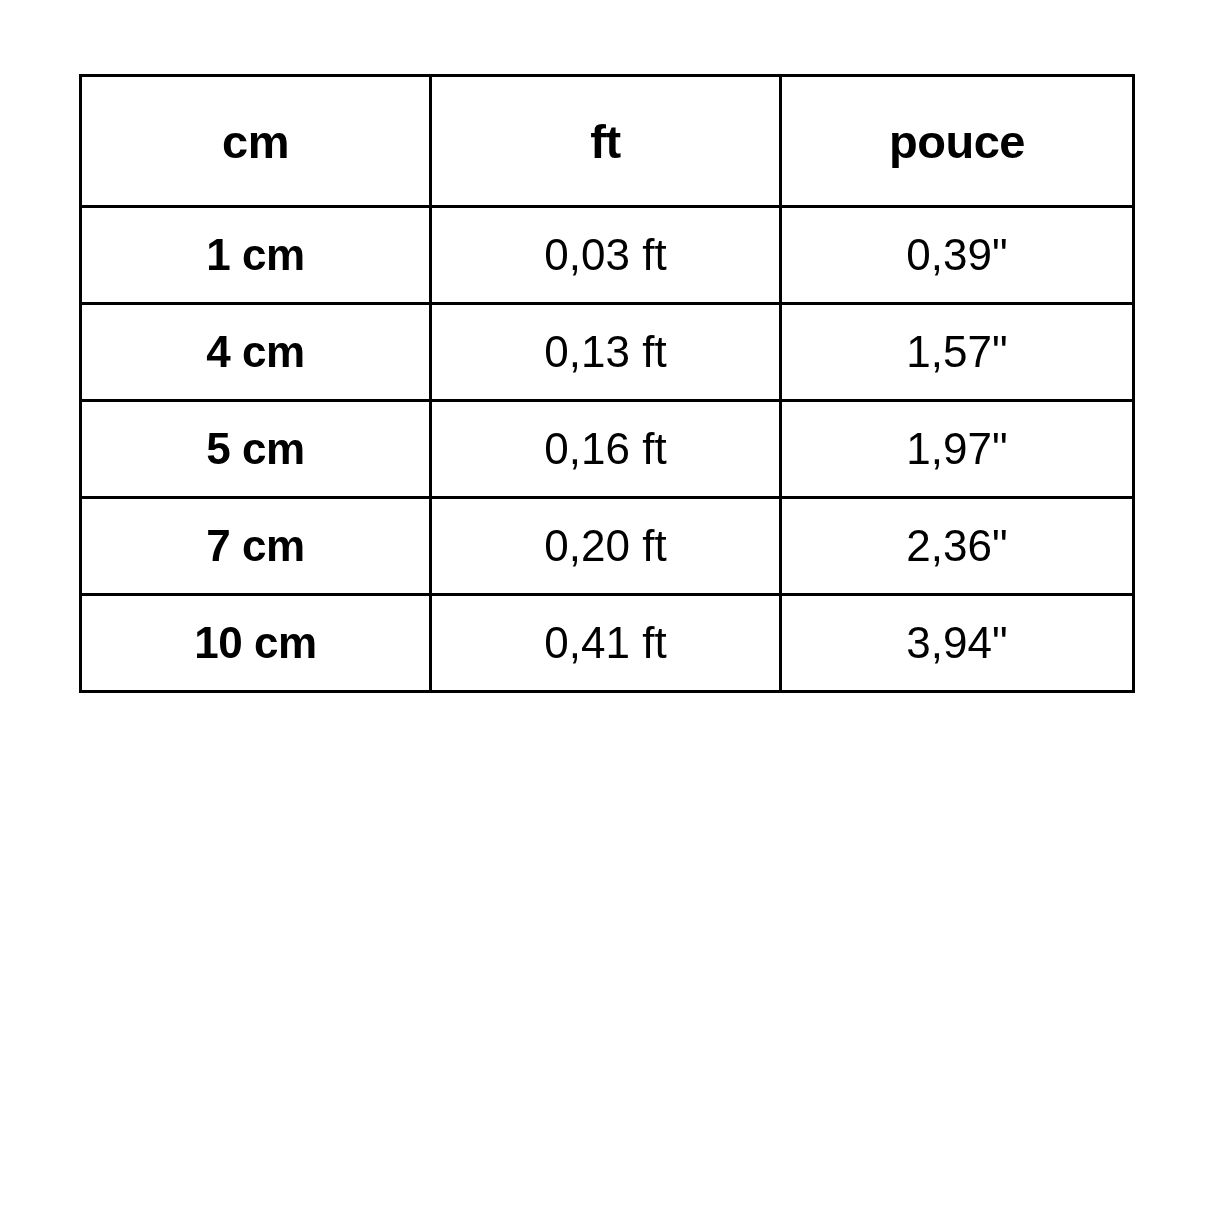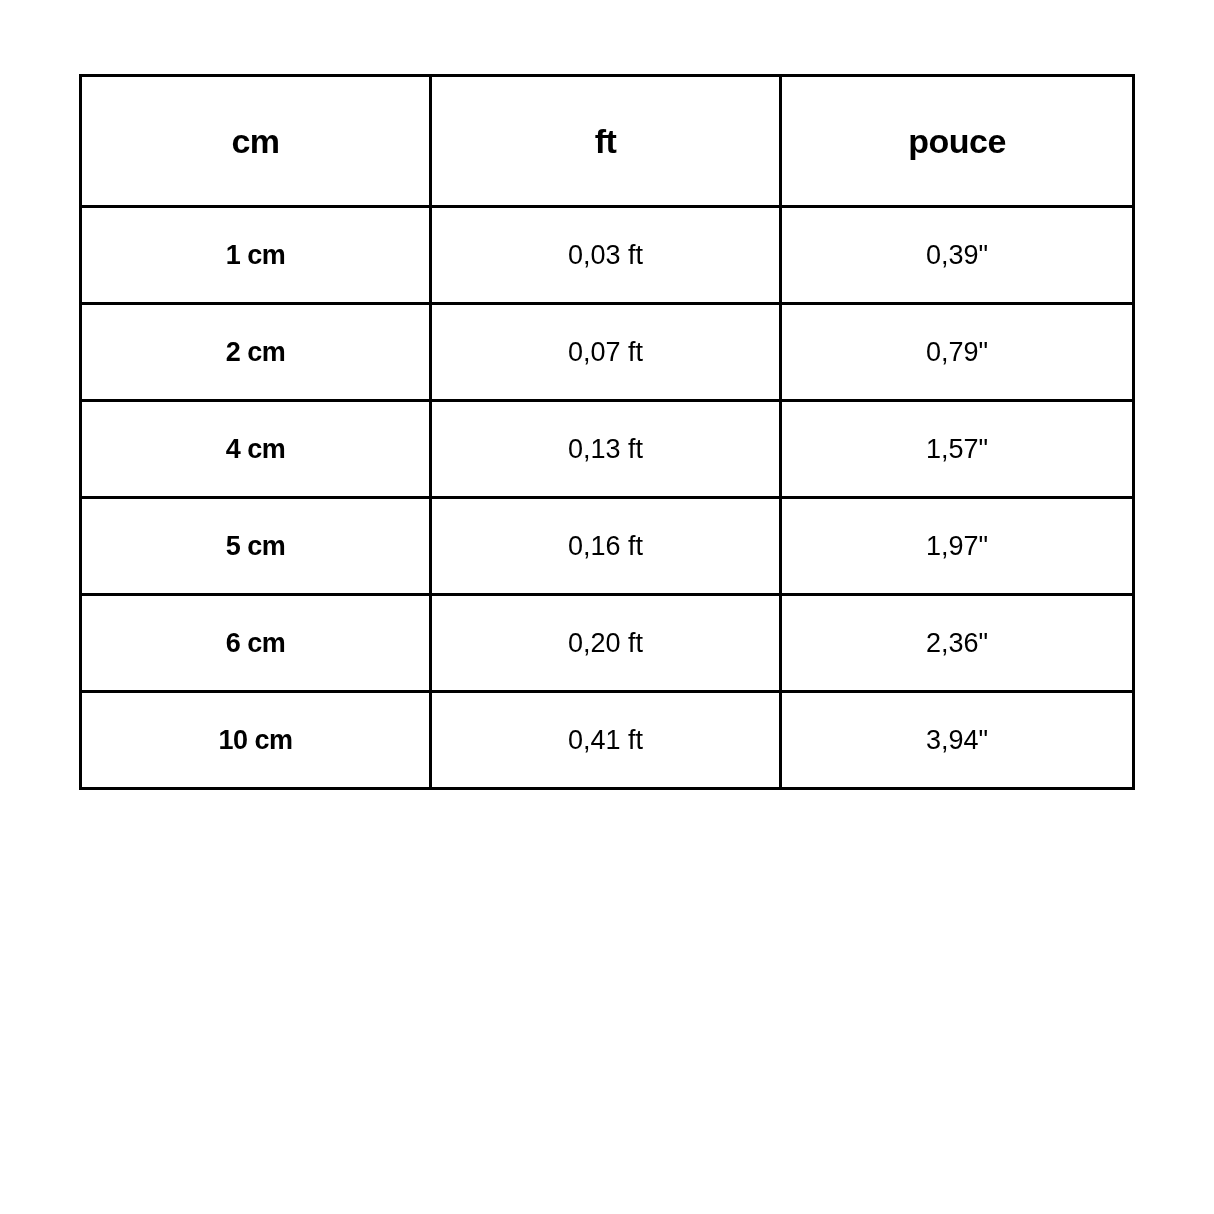--- a/index.html
+++ b/index.html
@@ -34,27 +34,27 @@
 
   table.conv th,
   table.conv td {
     border: 3px solid #000000;
     text-align: center;
     vertical-align: middle;
     padding: 0;
   }
   table.conv thead th {
     height: 128px;
-    font-size: 34px;
+    font-size: 47px;
     font-weight: bold;
     letter-spacing: -0.5px;
   }
   table.conv tbody td {
     height: 94px;
-    font-size: 27px;
+    font-size: 44px;
   }
   table.conv tbody td.cm {
     font-weight: bold;
     letter-spacing: -0.5px;
   }
   table.conv tbody td.val {
     font-weight: normal;
   }
 </style>
 </head>
@@ -74,36 +74,31 @@
         <th>pouce</th>
       </tr>
     </thead>
     <tbody>
       <tr>
         <td class="cm">1 cm</td>
         <td class="val">0,03 ft</td>
         <td class="val">0,39"</td>
       </tr>
       <tr>
-        <td class="cm">2 cm</td>
-        <td class="val">0,07 ft</td>
-        <td class="val">0,79"</td>
-      </tr>
-      <tr>
         <td class="cm">4 cm</td>
         <td class="val">0,13 ft</td>
         <td class="val">1,57"</td>
       </tr>
       <tr>
         <td class="cm">5 cm</td>
         <td class="val">0,16 ft</td>
         <td class="val">1,97"</td>
       </tr>
       <tr>
-        <td class="cm">6 cm</td>
+        <td class="cm">7 cm</td>
         <td class="val">0,20 ft</td>
         <td class="val">2,36"</td>
       </tr>
       <tr>
         <td class="cm">10 cm</td>
         <td class="val">0,41 ft</td>
         <td class="val">3,94"</td>
       </tr>
     </tbody>
   </table>

